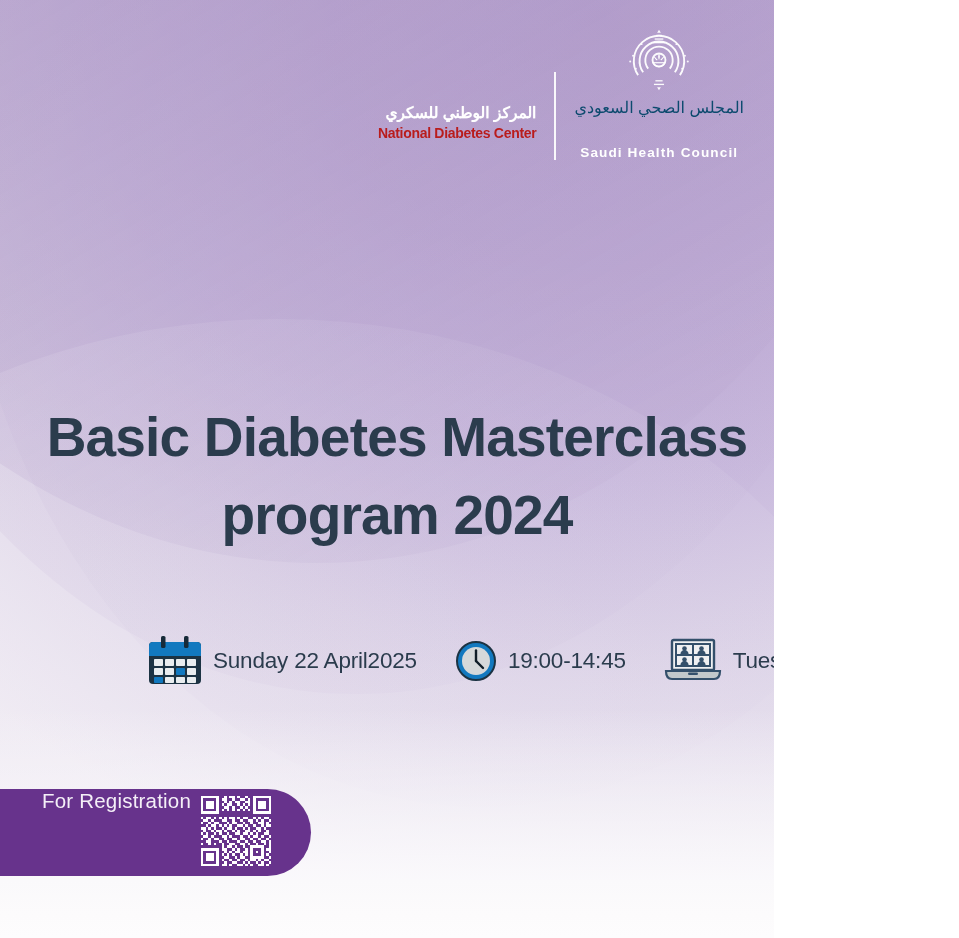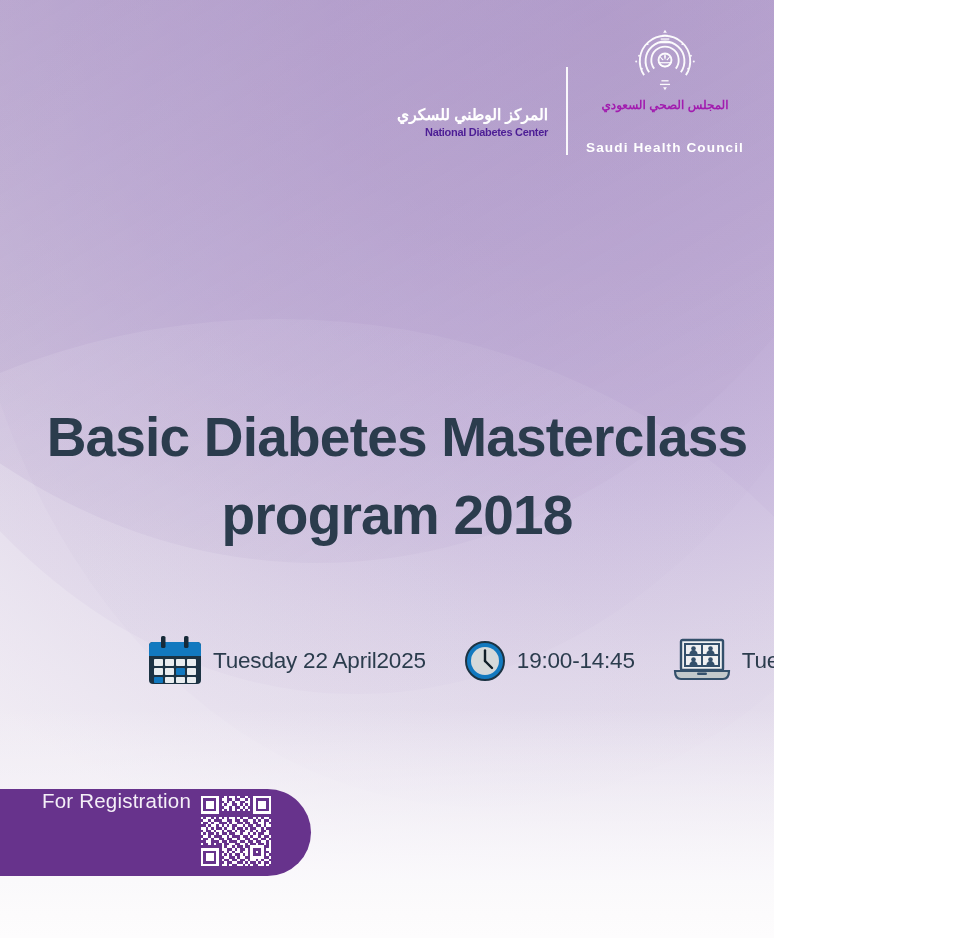--- a/index.html
+++ b/index.html
@@ -85,22 +85,22 @@
   .logo-ndc .ar {
     color:#FFFFFF;
     font-size:15.5px;
     font-weight:bold;
     letter-spacing:0px;
     line-height:1.25;
     direction:rtl;
     text-shadow:0 0 1px rgba(255,255,255,0.35);
   }
   .logo-ndc .en {
-    color:#4c1d95;
-    font-size:11px;
+    color:#b91c1c;
+    font-size:14px;
     font-weight:bold;
     letter-spacing:-0.3px;
     line-height:1.45;
     white-space:nowrap;
   }
   .logo-divider {
     width:2px;
     height:88px;
     background:rgba(255,255,255,0.92);
     align-self:flex-end;
@@ -110,23 +110,23 @@
     display:flex;
     flex-direction:column;
     align-items:center;
     padding-left:18px;
   }
   .emblem {
     width:74px; height:72px;
     margin-bottom:2px;
   }
   .logo-shc .ar {
-    color:#a21caf;
-    font-size:12px;
-    font-weight:bold;
+    color:#0c4a6e;
+    font-size:16px;
+    font-weight:normal;
     direction:rtl;
     line-height:1.3;
     white-space:nowrap;
   }
   .logo-shc .en {
     color:#FFFFFF;
     font-size:13.6px;
     font-weight:bold;
     letter-spacing:1.1px;
     line-height:1.35;
@@ -266,21 +266,21 @@
           </g>
         </svg>
       </div>
       <div class="ar">المجلس الصحي السعودي</div>
       <div class="en">Saudi Health Council</div>
     </div>
   </div>
 
   <div class="title-block">
     <div class="title-line">Basic Diabetes Masterclass</div>
-    <div class="title-line">program 2018</div>
+    <div class="title-line">program 2024</div>
   </div>
 
   <div class="info-row">
 
     <div class="info-item">
       <span class="icon-box">
         <svg width="54" height="50" viewBox="0 0 54 50" aria-hidden="true">
           <rect x="1" y="6" width="52" height="42" rx="4" fill="#1C3343"></rect>
           <rect x="1" y="6" width="52" height="13" rx="4" fill="#1279BF"></rect>
           <rect x="1" y="15" width="52" height="5" fill="#1279BF"></rect>
@@ -297,21 +297,21 @@
             <rect x="17" y="41" width="9" height="6" rx="0.8"></rect>
             <rect x="28" y="41" width="9" height="6" rx="0.8"></rect>
             <rect x="39" y="41" width="9" height="6" rx="0.8"></rect>
           </g>
           <g fill="#1279BF">
             <rect x="28" y="32" width="9" height="7" rx="0.8"></rect>
             <rect x="6" y="41" width="9" height="6" rx="0.8"></rect>
           </g>
         </svg>
       </span>
-      <span class="info-label">Tuesday 22 April2025</span>
+      <span class="info-label">Sunday 22 April2025</span>
     </div>
 
     <div class="info-item">
       <span class="icon-box">
         <svg width="42" height="42" viewBox="0 0 42 42" aria-hidden="true">
           <circle cx="21" cy="21" r="19" fill="#1279BF"></circle>
           <circle cx="21" cy="21" r="19" fill="none" stroke="#1C3343" stroke-width="2"></circle>
           <circle cx="21" cy="21" r="14" fill="#D5D9DA"></circle>
           <g stroke="#101E28" stroke-width="2.4" stroke-linecap="round">
             <line x1="21" y1="21" x2="21" y2="10.5"></line>

